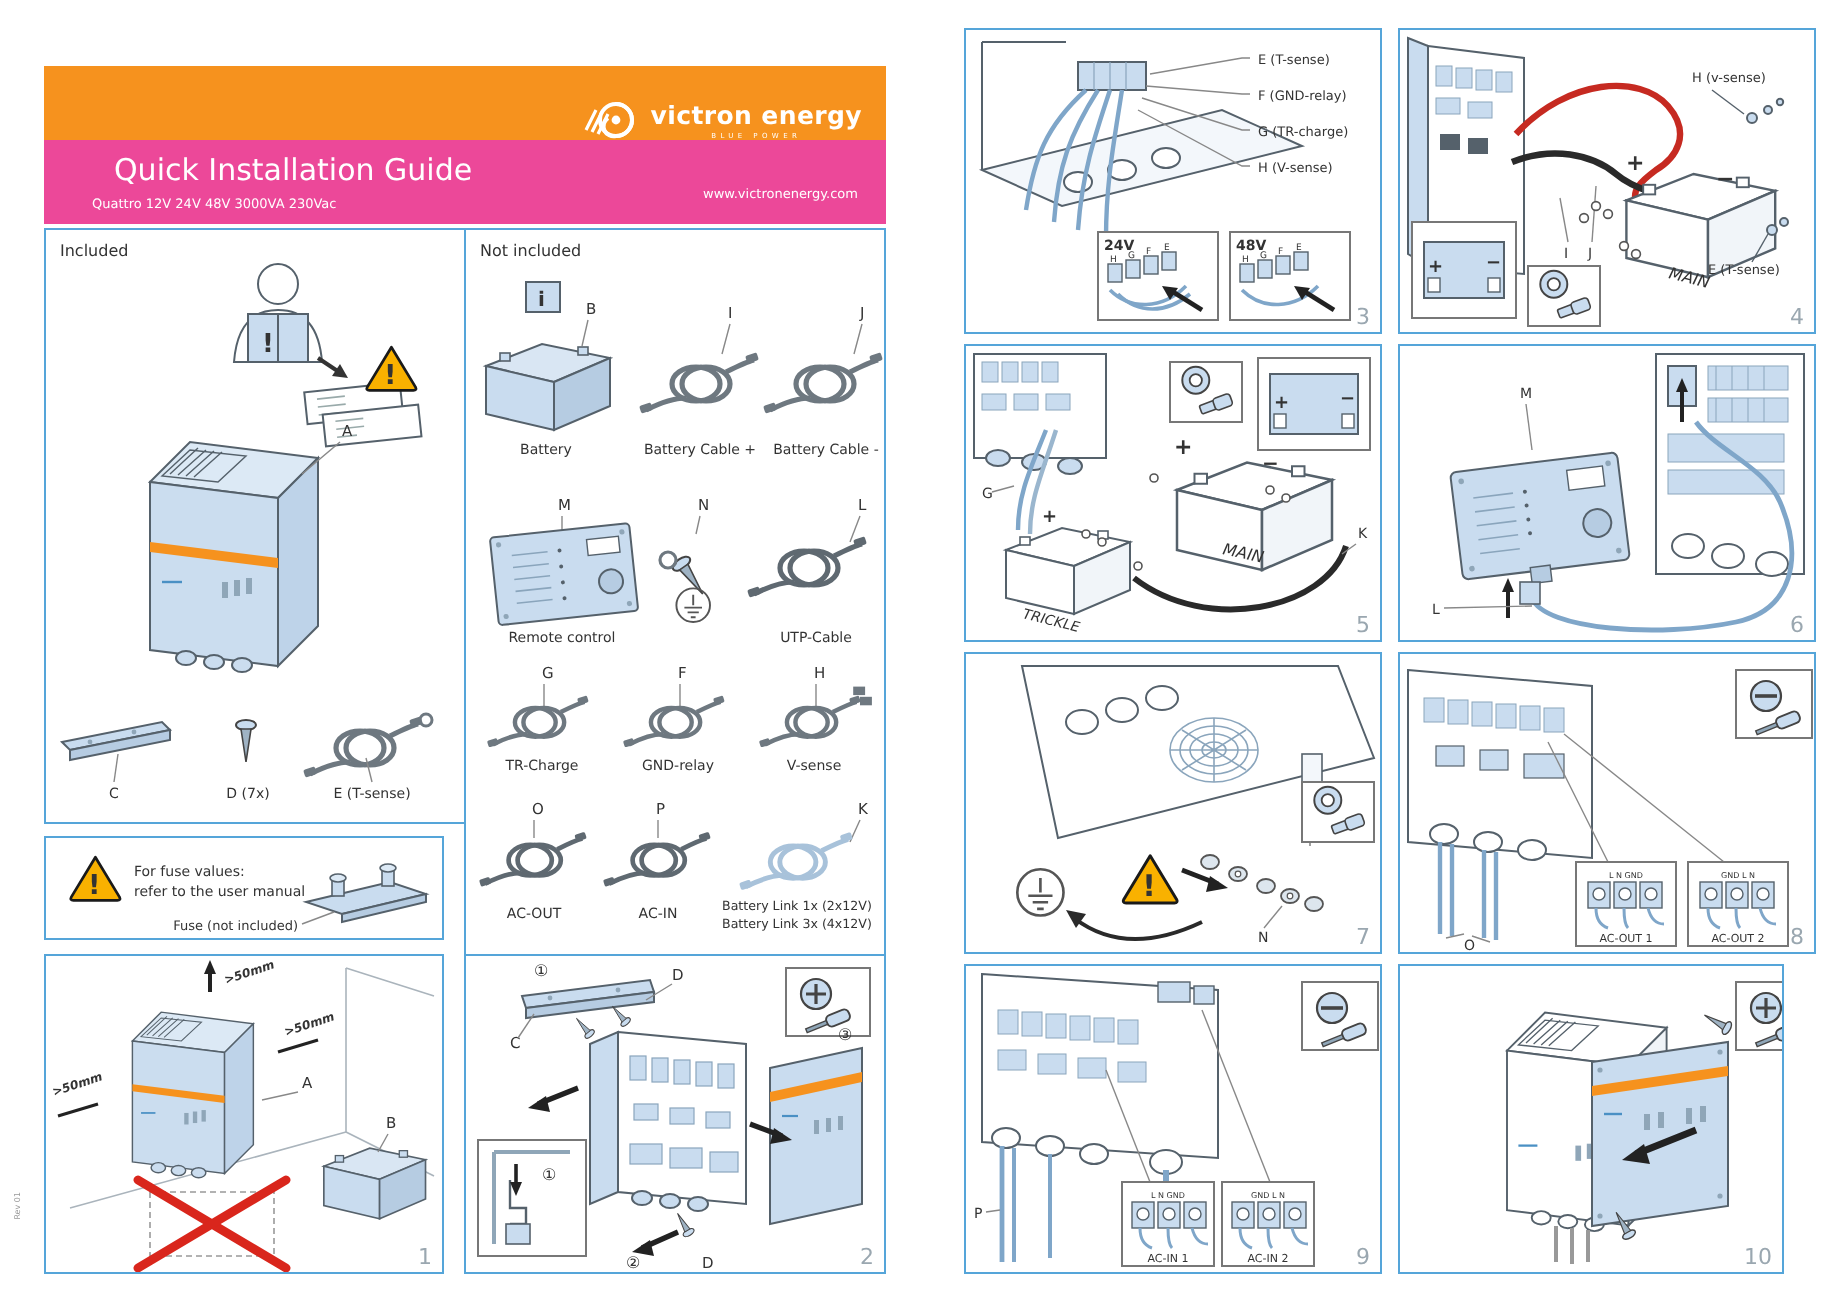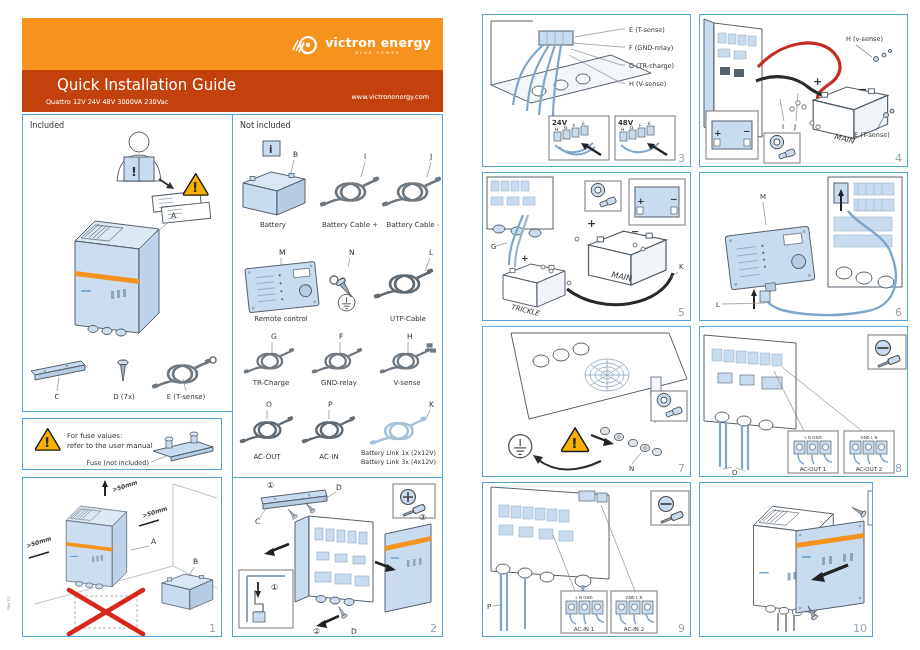--- a/index.html
+++ b/index.html
@@ -1,20 +1,20 @@
 <!DOCTYPE html>
 <html><head>
 <meta charset="utf-8">
 <style>
   * { margin:0; padding:0; box-sizing:border-box; }
   html,body { width:920px; height:650px; background:#fff;
     font-family:"DejaVu Sans","Liberation Sans",sans-serif; }
   .canvas { position:absolute; inset:0; width:920px; height:650px; background:#fff; overflow:hidden; }
   .band-orange { position:absolute; background:#F6921E; }
-  .band-blue { position:absolute; background:#c2410c; color:#fff; }
+  .band-blue { position:absolute; background:#ec4899; color:#fff; }
   .doc-title { position:absolute; left:35px; top:6px; font-size:15px; color:#fff; }
   .doc-subtitle { position:absolute; left:24px; top:28px; font-size:6.5px; color:#fff; }
   .doc-url { position:absolute; right:14px; top:23px; font-size:6.5px; color:#fff;padding-left:32px; }
   .logo { position:absolute; right:12px; top:14px; display:flex; align-items:center; }
   .logo-texts { margin-left:5px; color:#fff; }
   .logo-main { font-size:12.5px; font-weight:bold; letter-spacing:0.2px; }
   .logo-sub { font-size:3.5px; letter-spacing:2.2px; text-align:center; margin-top:1px; }
   .box { position:absolute; border:1px solid #55A5D9; background:#fff; overflow:hidden; }
   .panel-num { position:absolute; right:5px; bottom:1px; font-size:11px; color:#9AA7B0; }
   svg.fill { position:absolute; left:0; top:0; }
@@ -92,21 +92,21 @@
     </g>
     <ellipse cx="28" cy="122" rx="5" ry="3.5" fill="var(--uf,#CBDDEF)"></ellipse>
     <ellipse cx="42" cy="124" rx="5" ry="3.5" fill="var(--uf,#CBDDEF)"></ellipse>
     <ellipse cx="56" cy="125.5" rx="5" ry="3.5" fill="var(--uf,#CBDDEF)"></ellipse>
   </g>
 </defs>
 </svg>
 
 <div class="canvas">
 
-  <div class="band-orange" style="left:22px;top:18px;width:421px;height:52px">
+  <div class="band-orange" style="left:22px;top:33px;width:421px;height:52px">
     <div class="logo">
       <svg width="30" height="26" viewBox="0 0 30 26">
         <g fill="none" stroke="#fff">
           <path d="M3,18 L8,8 M6,19 L11,9 M9,20 L14,10" stroke-width="1.6"></path>
           <circle cx="18" cy="13" r="8" stroke-width="2"></circle>
           <path d="M18,5 a8,8 0 0 1 0,16 a5,5 0 0 1 -4,-9" stroke-width="2"></path>
           <circle cx="18" cy="13" r="2.2" fill="#fff" stroke="none"></circle>
         </g>
       </svg>
       <div class="logo-texts">
@@ -831,21 +831,21 @@
       <g>
         <rect x="168" y="8" width="38" height="34" fill="#fff" stroke="#777"></rect>
         <g transform="translate(172,11)">
             <use href="#sym-flat"></use>
           </g>
       </g>
     </svg>
     <span class="panel-num">9</span>
   </section>
 
-  <section class="box" style="left:699px;top:482px;width:174px;height:155px">
+  <section class="box" style="left:699px;top:482px;width:193px;height:155px">
     <svg class="fill" width="207" height="153" viewBox="0 0 207 153">
       <g transform="translate(44,10) scale(0.95)" style="--uf:#fff;--ut:#fff;--us:#F0F4F8;--ustripe:transparent">
           <use href="#sym-unit"></use>
         </g>
       <g stroke="#999" stroke-width="2">
         <line x1="78" y1="130" x2="78" y2="148"></line>
           <line x1="86" y1="131" x2="86" y2="149"></line>
           <line x1="94" y1="132" x2="94" y2="148"></line>
       </g>
       <g>

